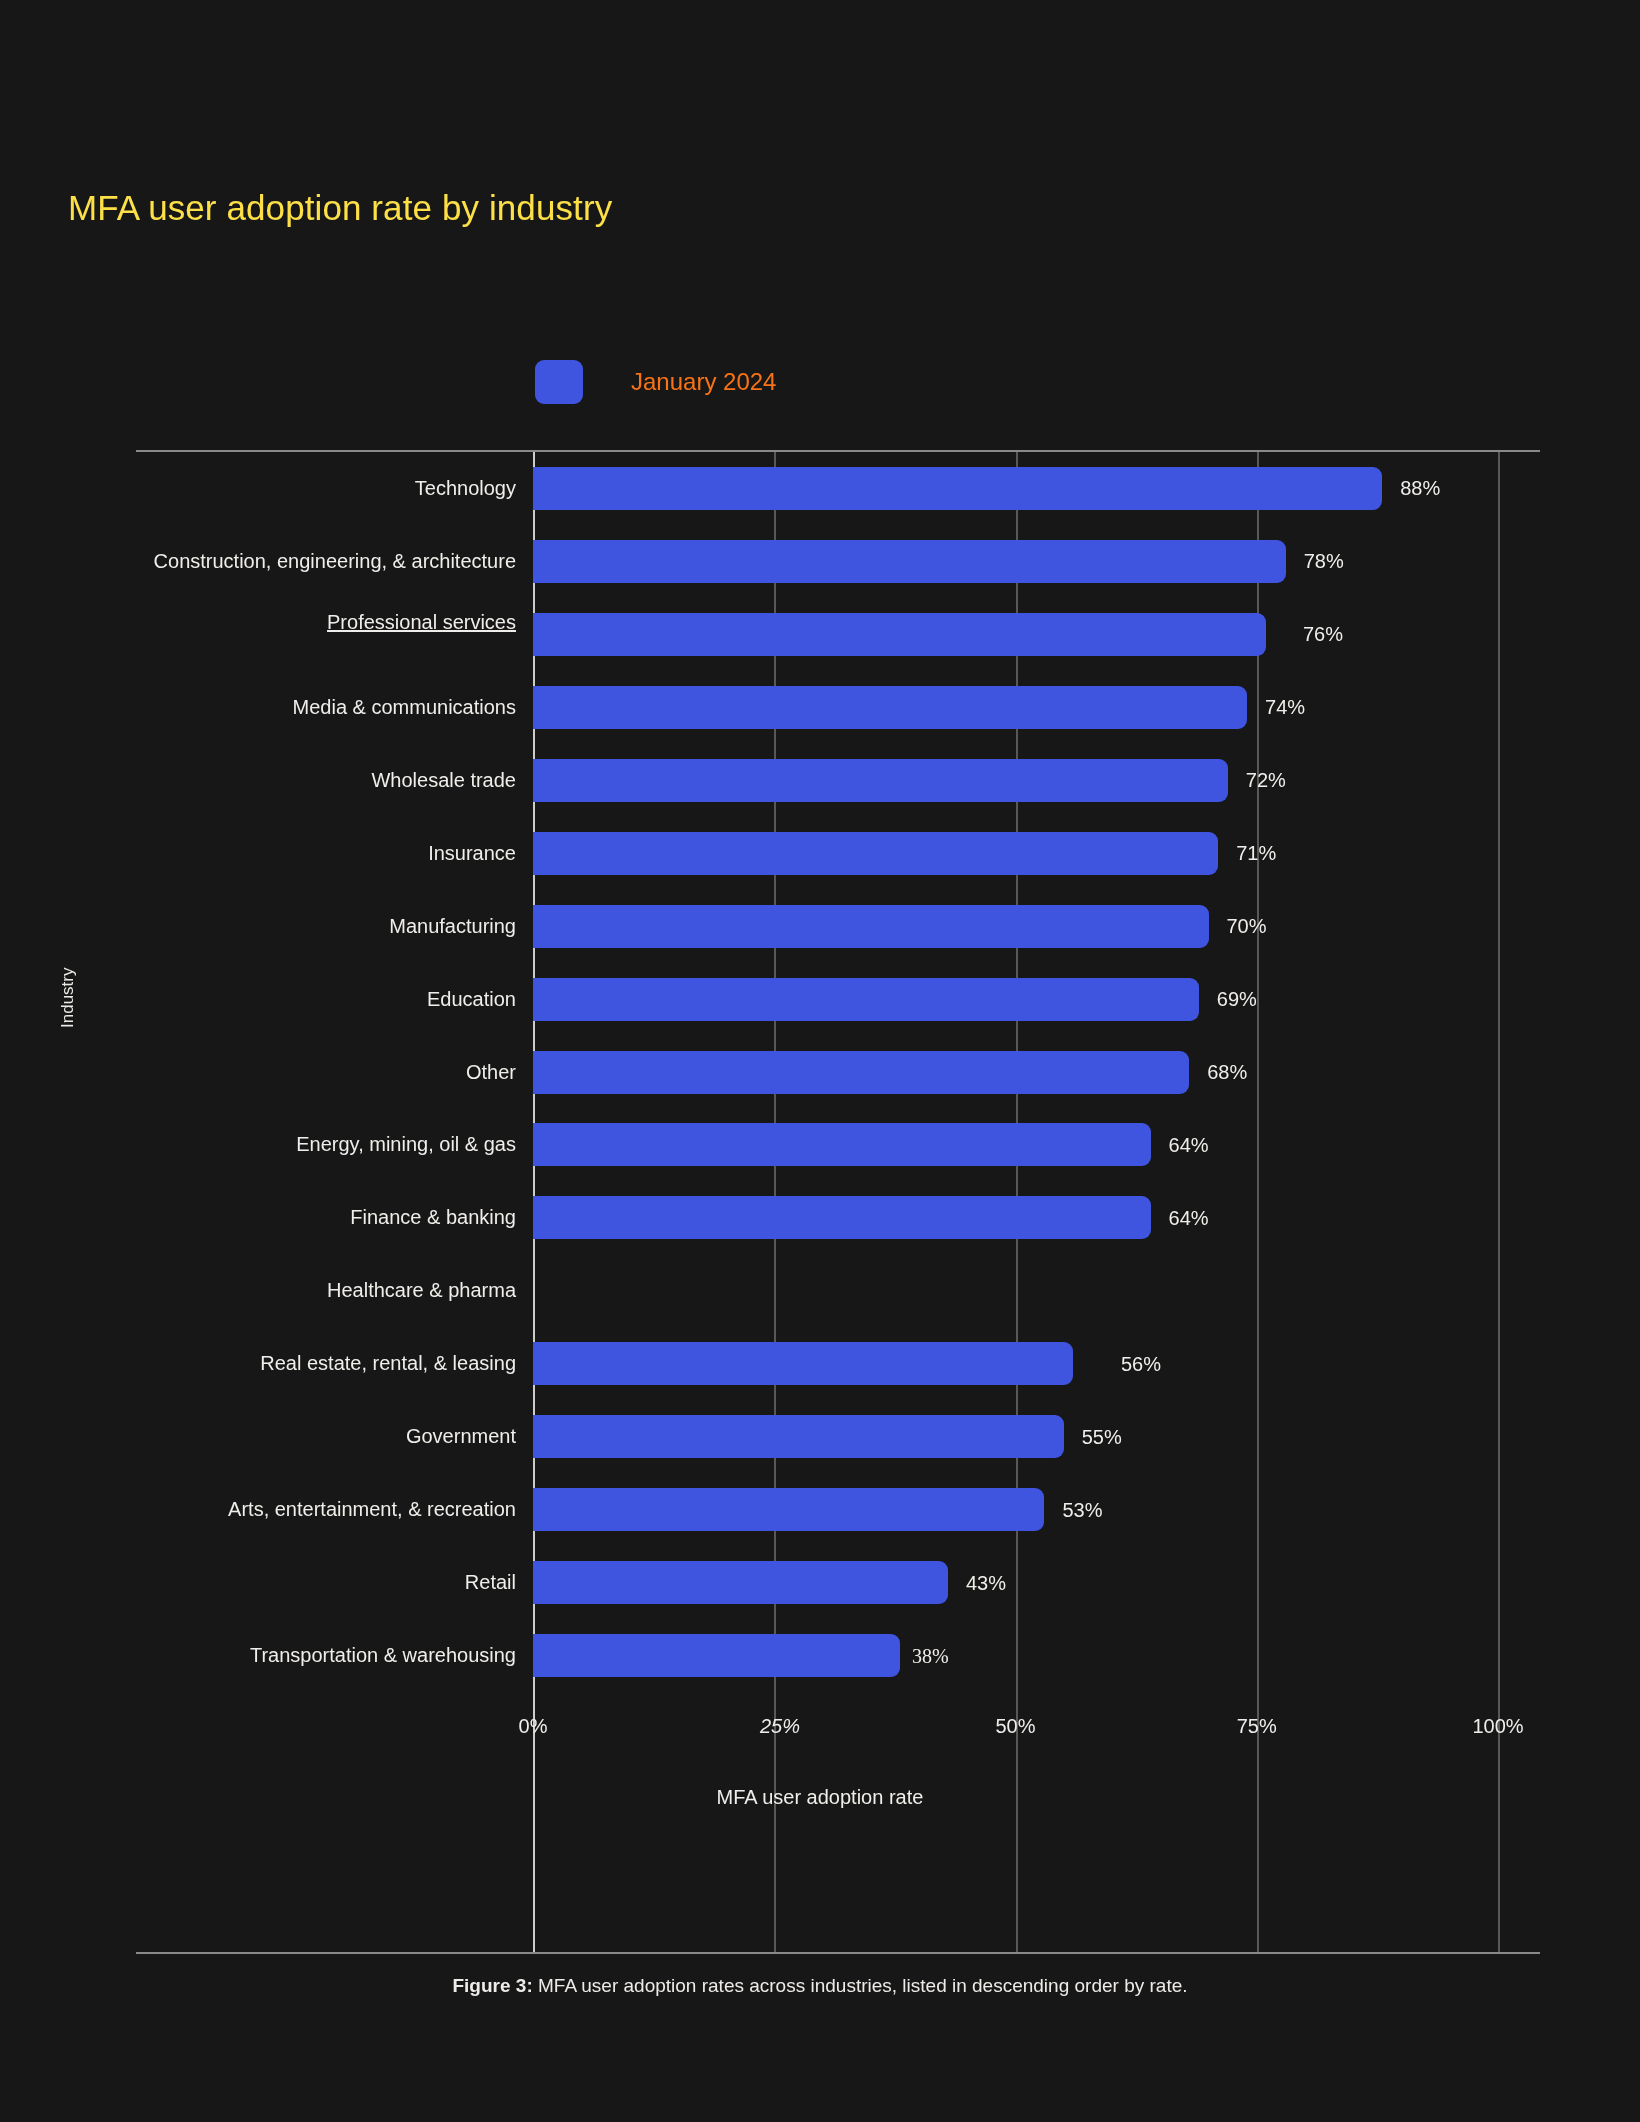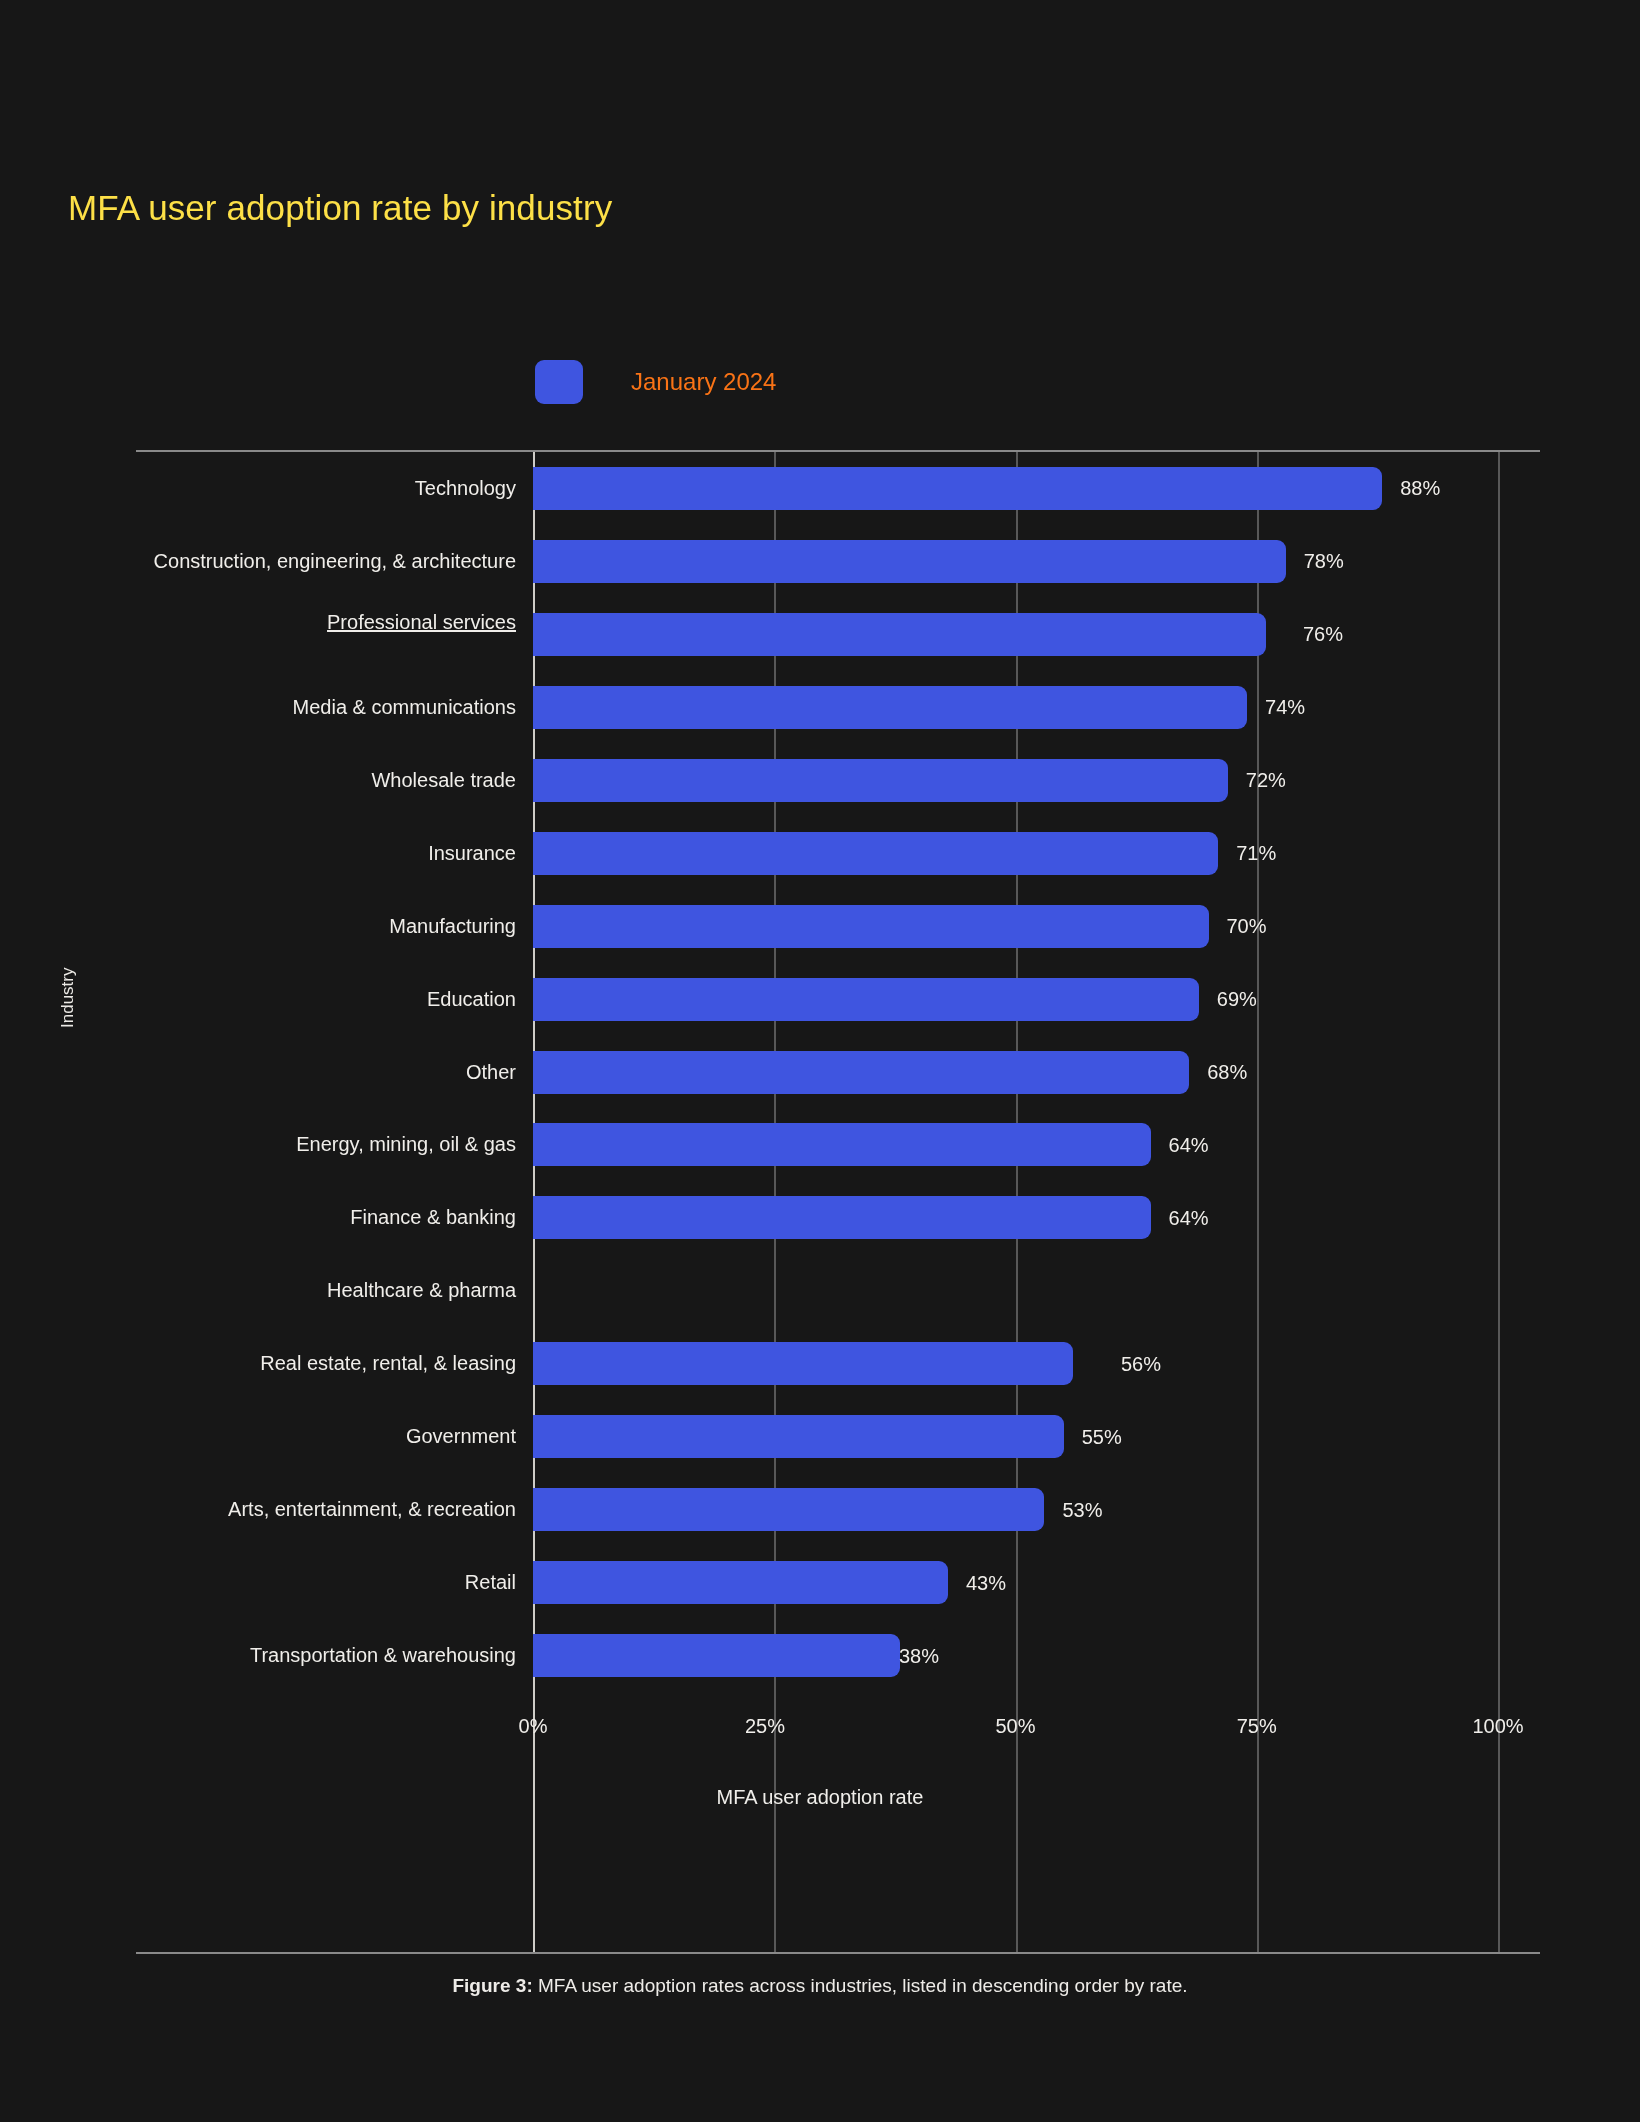--- a/index.html
+++ b/index.html
@@ -294,29 +294,29 @@
         <div class="bar-row" style="top: 1036.15px;">
           <div class="bar" style="width: 511.45px; background: rgb(63, 85, 224);"></div>
           <span class="bar-value" style="left: 529.45px;">53%</span>
         </div>
         <div class="bar-row" style="top: 1109.09px;">
           <div class="bar" style="width: 414.95px; background: rgb(63, 85, 224);"></div>
           <span class="bar-value" style="left: 432.95px;">43%</span>
         </div>
         <div class="bar-row" style="top: 1182.03px;">
           <div class="bar" style="width: 366.7px; background: rgb(63, 85, 224);"></div>
-          <span class="bar-value" style="left: 366px;">38%</span>
+          <span class="bar-value" style="left: 379px; font-family: Liberation Serif, serif;">38%</span>
         </div>
       </div>
   </div>
 </div>
 
 <div id="x-ticks">
     <span class="x-tick" style="left: 0px;">0%</span>
-    <span class="x-tick" style="left: 232px;">25%</span>
+    <span class="x-tick" style="left: 247px; font-style: italic;">25%</span>
     <span class="x-tick" style="left: 482.5px;">50%</span>
     <span class="x-tick" style="left: 723.75px;">75%</span>
     <span class="x-tick" style="left: 965px;">100%</span>
   </div>
 <div id="x-axis-title">MFA user adoption rate</div>
 
 <div id="figure-caption">
   <span class="caption-label">Figure 3:</span><span> MFA user adoption rates across industries, listed in descending order by rate.</span>
 </div>
 

